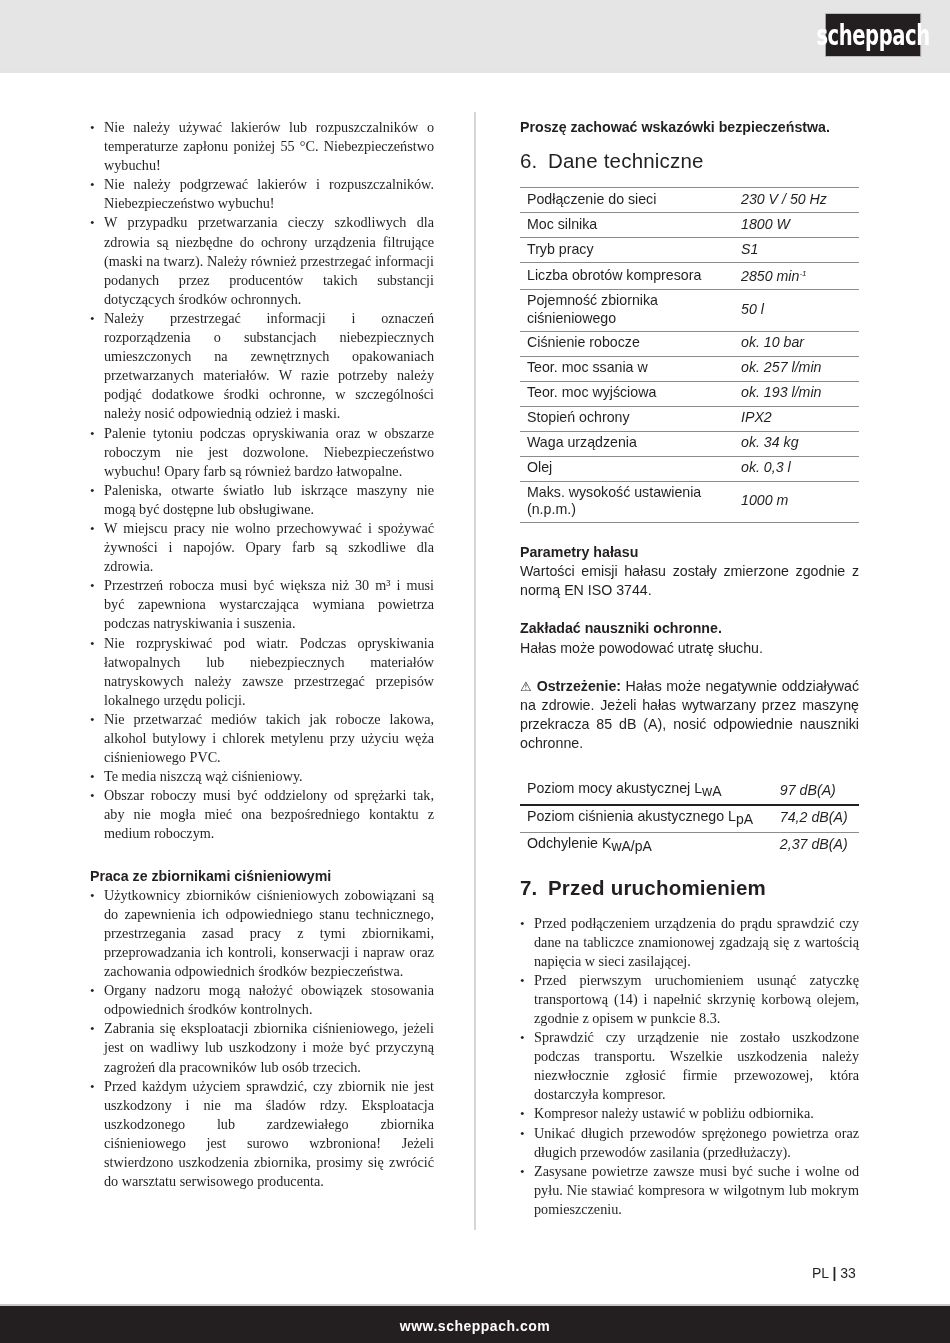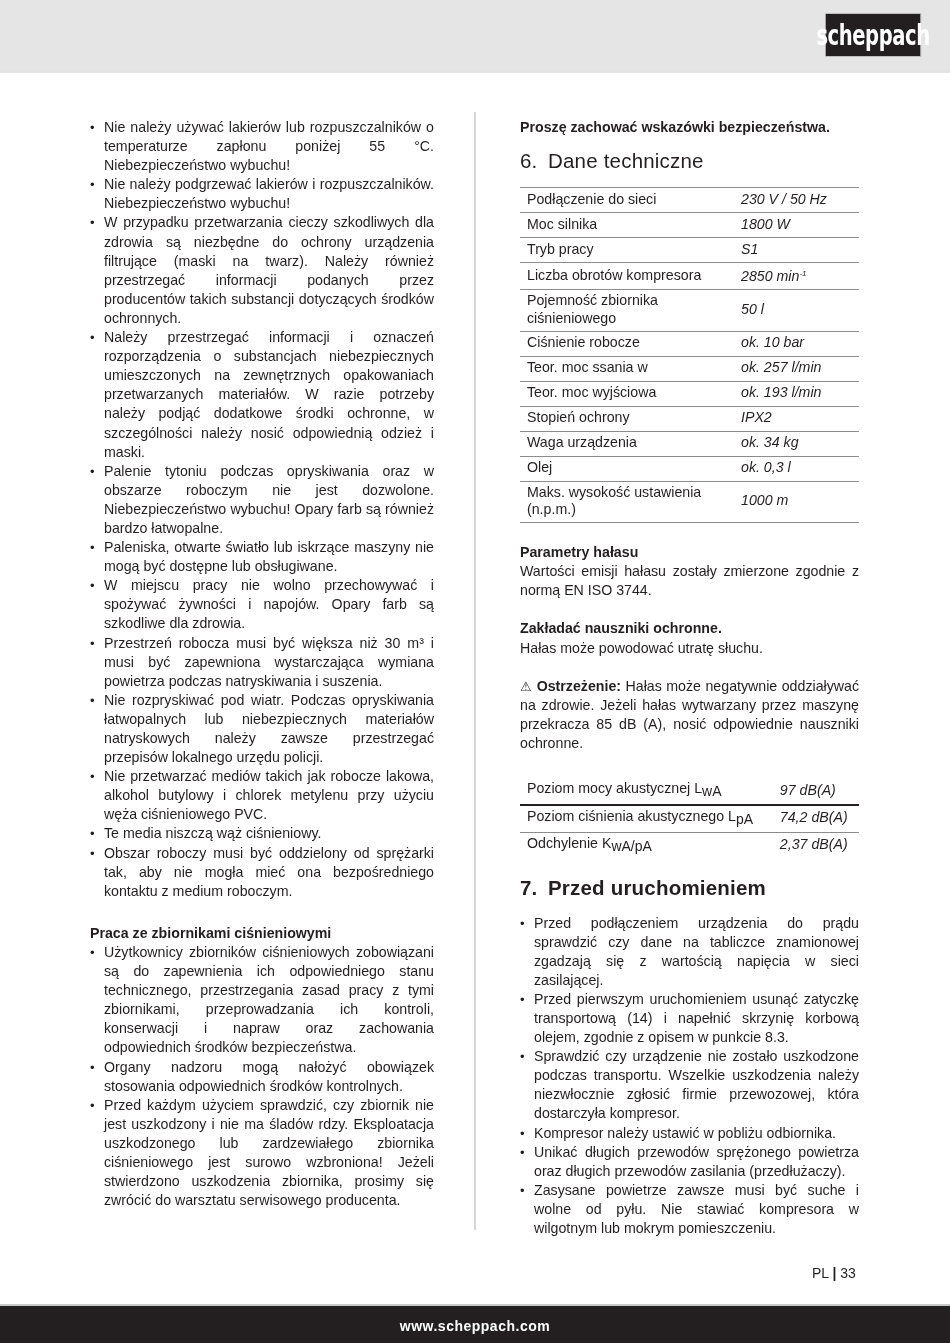--- a/index.html
+++ b/index.html
@@ -24,21 +24,21 @@
     .divider {
       position: absolute; left: 474px; top: 112px; width: 2px; height: 1118px;
       background: #d6d6d6;
     }
     .col {
       position: absolute; top: 118px; width: 344px; font-size: 14.2px; line-height: 19.1px;
     }
     .col.left { left: 90px; }
     .col.right { left: 520px; top: 118px; width: 339px; }
     ul { list-style: none; margin: 0; padding: 0; }
-    li { position: relative; padding-left: 14px; text-align: justify; }
+    li { position: relative; padding-left: 14px; text-align: justify; font-family: Liberation Serif, serif; }
     li::before {
       content: "•"; position: absolute; left: 0; top: 0; font-size: 13px;
     }
     .subhead { font-weight: bold; margin: 0; }
     .spacer { height: 19px; }
     h2 {
       font-size: 20.5px; font-weight: normal; margin: 0; letter-spacing: 0.2px;
       font-family: "Liberation Sans", sans-serif;
     }
     h2 .num { display: inline-block; width: 28px; }
@@ -90,20 +90,21 @@
     <li>Nie przetwarzać mediów takich jak robocze lakowa, alkohol butylowy i chlorek metylenu przy użyciu węża ciśnieniowego PVC.</li>
     <li>Te media niszczą wąż ciśnieniowy.</li>
     <li>Obszar roboczy musi być oddzielony od sprężarki tak, aby nie mogła mieć ona bezpośredniego kontaktu z medium roboczym.</li>
   </ul>
   <div class="spacer"></div>
   <div class="spacer" style="height:4px"></div>
   <p class="subhead">Praca ze zbiornikami ciśnieniowymi</p>
   <ul>
     <li>Użytkownicy zbiorników ciśnieniowych zobowiązani są do zapewnienia ich odpowiedniego stanu technicznego, przestrzegania zasad pracy z tymi zbiornikami, przeprowadzania ich kontroli, konserwacji i napraw oraz zachowania odpowiednich środków bezpieczeństwa.</li>
     <li>Organy nadzoru mogą nałożyć obowiązek stosowania odpowiednich środków kontrolnych.</li>
+    <li>Zabrania się eksploatacji zbiornika ciśnieniowego, jeżeli jest on wadliwy lub uszkodzony i może być przyczyną zagrożeń dla pracowników lub osób trzecich.</li>
     <li>Przed każdym użyciem sprawdzić, czy zbiornik nie jest uszkodzony i nie ma śladów rdzy. Eksploatacja uszkodzonego lub zardzewiałego zbiornika ciśnieniowego jest surowo wzbroniona! Jeżeli stwierdzono uszkodzenia zbiornika, prosimy się zwrócić do warsztatu serwisowego producenta.</li>
   </ul>
 </div>
 
 <div class="col right">
   <p class="subhead">Proszę zachować wskazówki bezpieczeństwa.</p>
   <div style="height:14px"></div>
   <h2><span class="num">6.</span><span>Dane techniczne</span></h2>
   <div style="height:17px"></div>
   <table class="spec">

